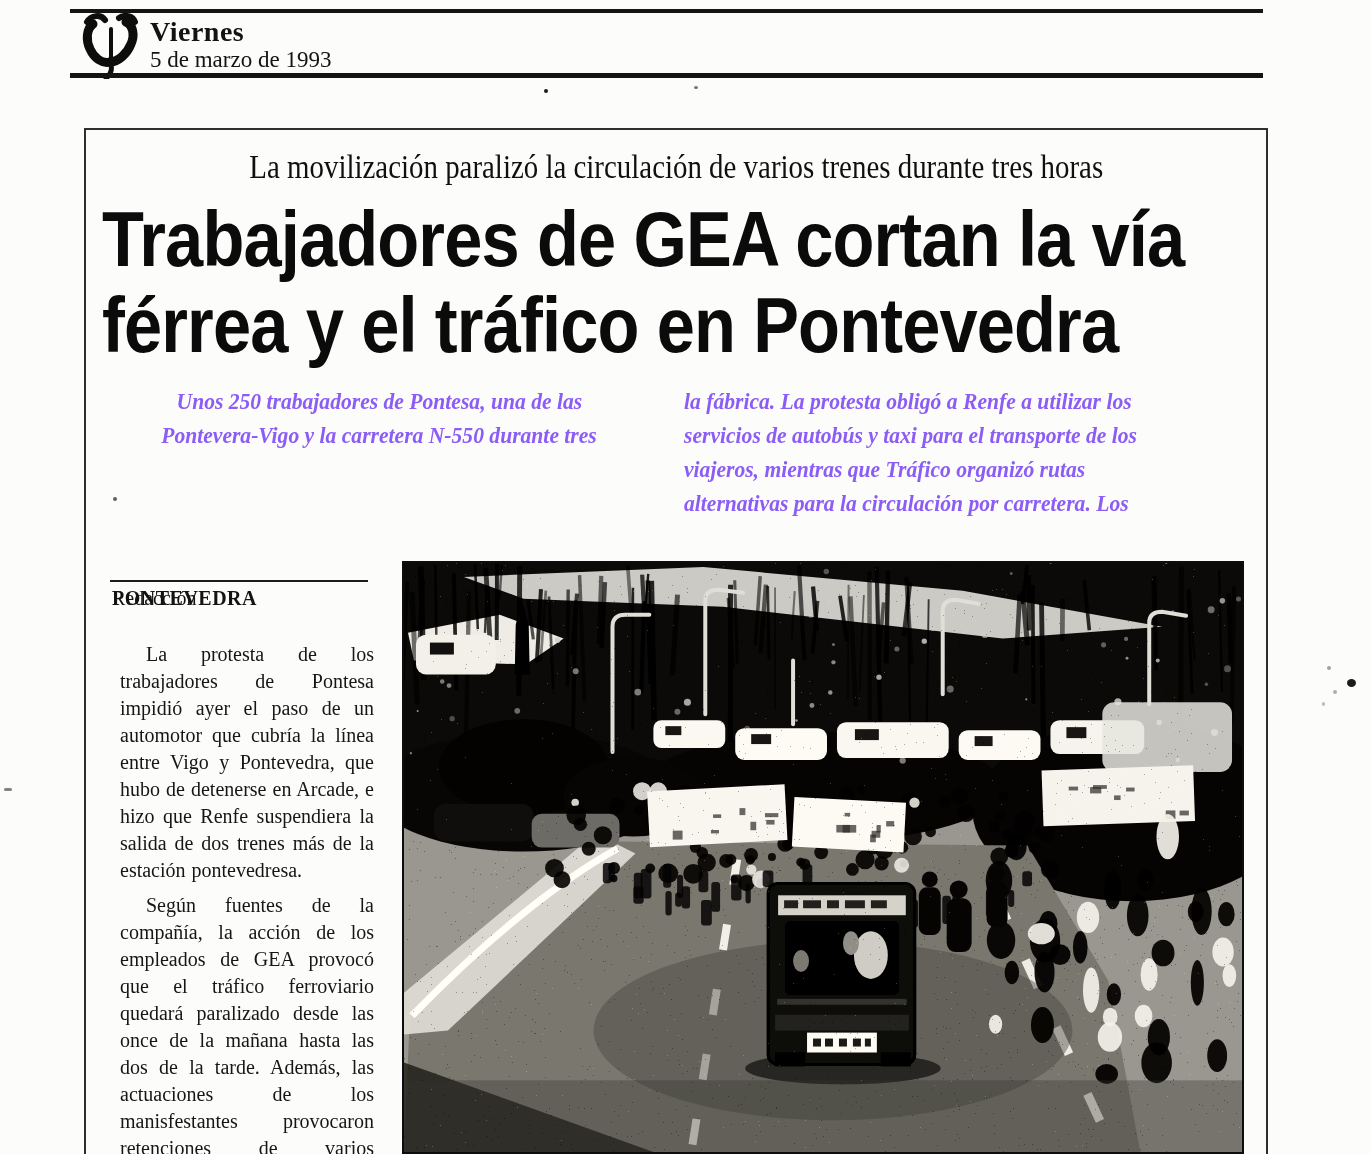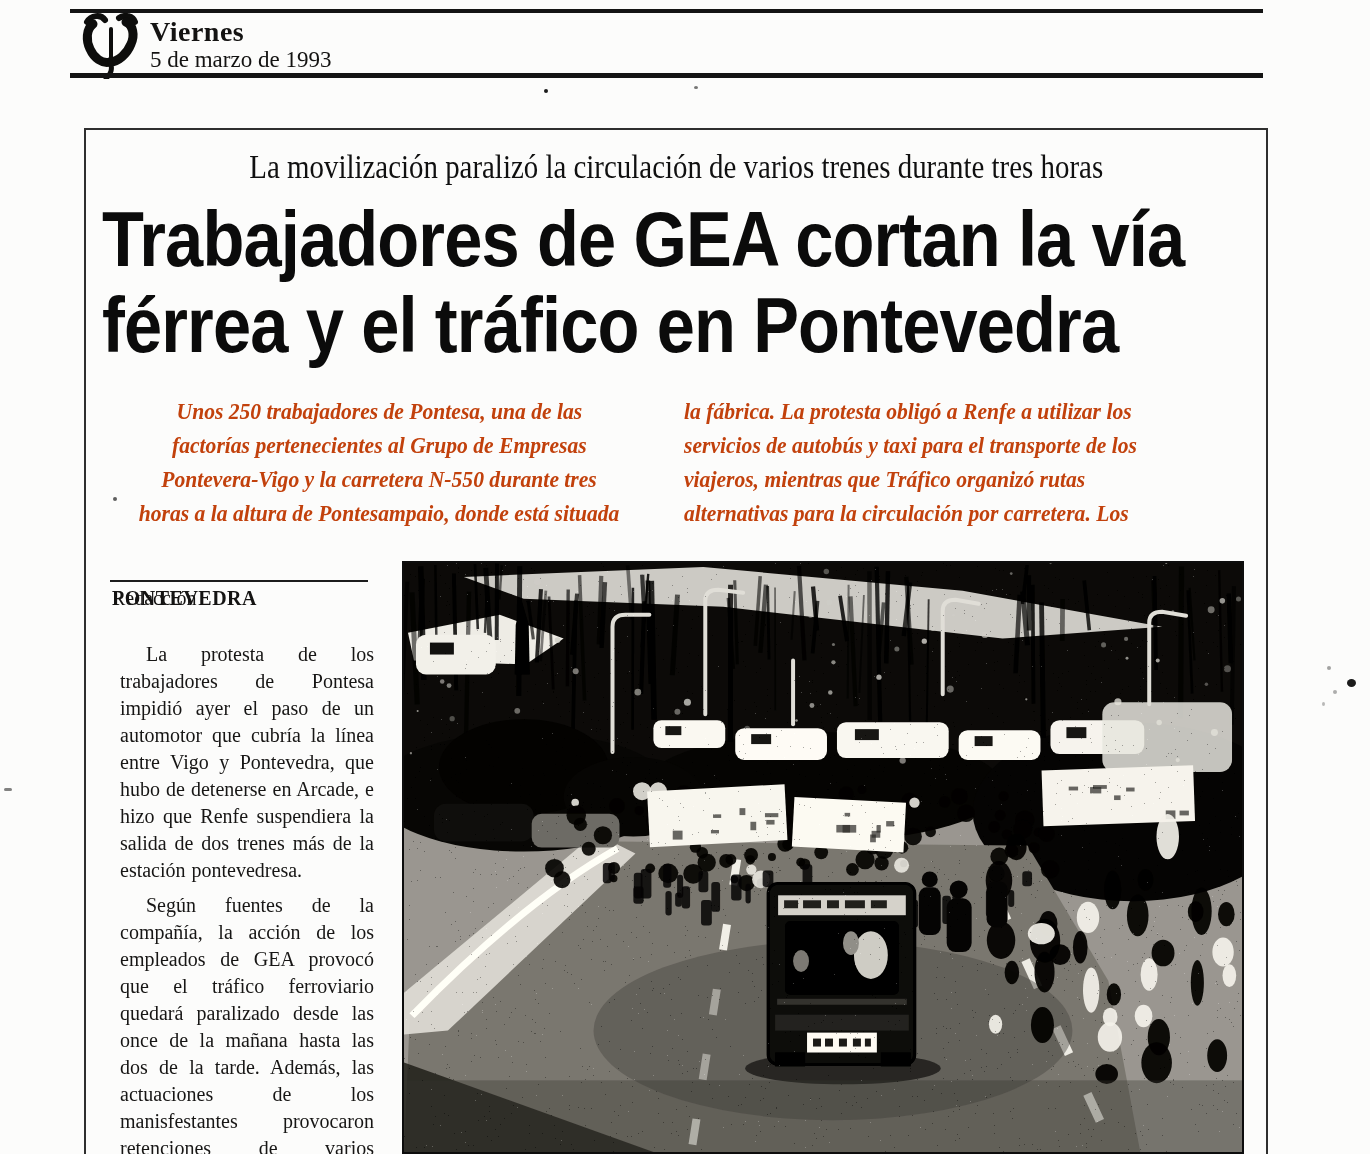--- a/index.html
+++ b/index.html
@@ -13,21 +13,21 @@
   
   .box-edge{position:absolute;background:#2f2f2f;}
   
   .kicker{position:absolute;left:84px;top:148px;width:1184px;text-align:center;white-space:nowrap;}
   .kicker span{display:inline-block;transform:scaleX(.85);font:400 34px "Liberation Serif",serif;color:#101010;}
   
   .hl{position:absolute;left:102px;white-space:nowrap;font:700 78px "Liberation Sans",sans-serif;
       letter-spacing:-1px;color:#0b0b0b;transform:scaleX(.88);transform-origin:0 0;}
   .hl1{top:194px}.hl2{top:280px}
   
-  .lead{position:absolute;top:394px;font:700 24px "Liberation Serif",serif;font-style:italic;color:#c2410c;}
+  .lead{position:absolute;top:384px;font:700 24px "Liberation Serif",serif;font-style:italic;color:#8b5cf6;}
   .lead .ln{height:34px;line-height:34px;white-space:nowrap;}
   .lead-left{left:96px;width:566px;text-align:center;}
   .lead-left .ln span{display:inline-block;transform:scaleX(.9);}
   .lead-right{left:684px;width:566px;text-align:left;font-style:italic;}
   .lead-right .ln span{display:inline-block;transform:scaleX(.9);transform-origin:0 50%;}
   
   .by-place{position:absolute;left:112px;top:587px;font:700 20px "Liberation Serif",serif;letter-spacing:.5px;}
   .by-rule{position:absolute;left:110px;top:580px;width:258px;height:2px;background:#1c1c1c;}
   .by-author{position:absolute;left:112px;top:587px;font:400 20px "Liberation Serif",serif;}
   
@@ -66,23 +66,21 @@
   <div class="box-edge" style="left:84px;top:128px;width:1184px;height:2px;"></div>
   <div class="box-edge" style="left:84px;top:128px;width:2px;height:1026px;"></div>
   <div class="box-edge" style="left:1266px;top:128px;width:2px;height:1026px;"></div>
 
   <div class="kicker"><span>La movilización paralizó la circulación de varios trenes durante tres horas</span></div>
   <div class="hl hl1">Trabajadores de GEA cortan la vía</div>
   <div class="hl hl2">férrea y el tráfico en Pontevedra</div>
 
   <div class="lead lead-left">
     <div class="ln"><span>Unos 250 trabajadores de Pontesa, una de las</span></div>
-    <div class="ln"><span>factorías pertenecientes al Grupo de Empresas</span></div>
     <div class="ln"><span>Pontevera-Vigo y la carretera N-550 durante tres</span></div>
-    <div class="ln"><span>horas a la altura de Pontesampaio, donde está situada</span></div>
   </div>
   <div class="lead lead-right">
     <div class="ln"><span>la fábrica. La protesta obligó a Renfe a utilizar los</span></div>
     <div class="ln"><span>servicios de autobús y taxi para el transporte de los</span></div>
     <div class="ln"><span>viajeros, mientras que Tráfico organizó rutas</span></div>
     <div class="ln"><span>alternativas para la circulación por carretera. Los</span></div>
   </div>
 
   <div class="by-place">PONTEVEDRA</div>
   <div class="by-rule"></div>

